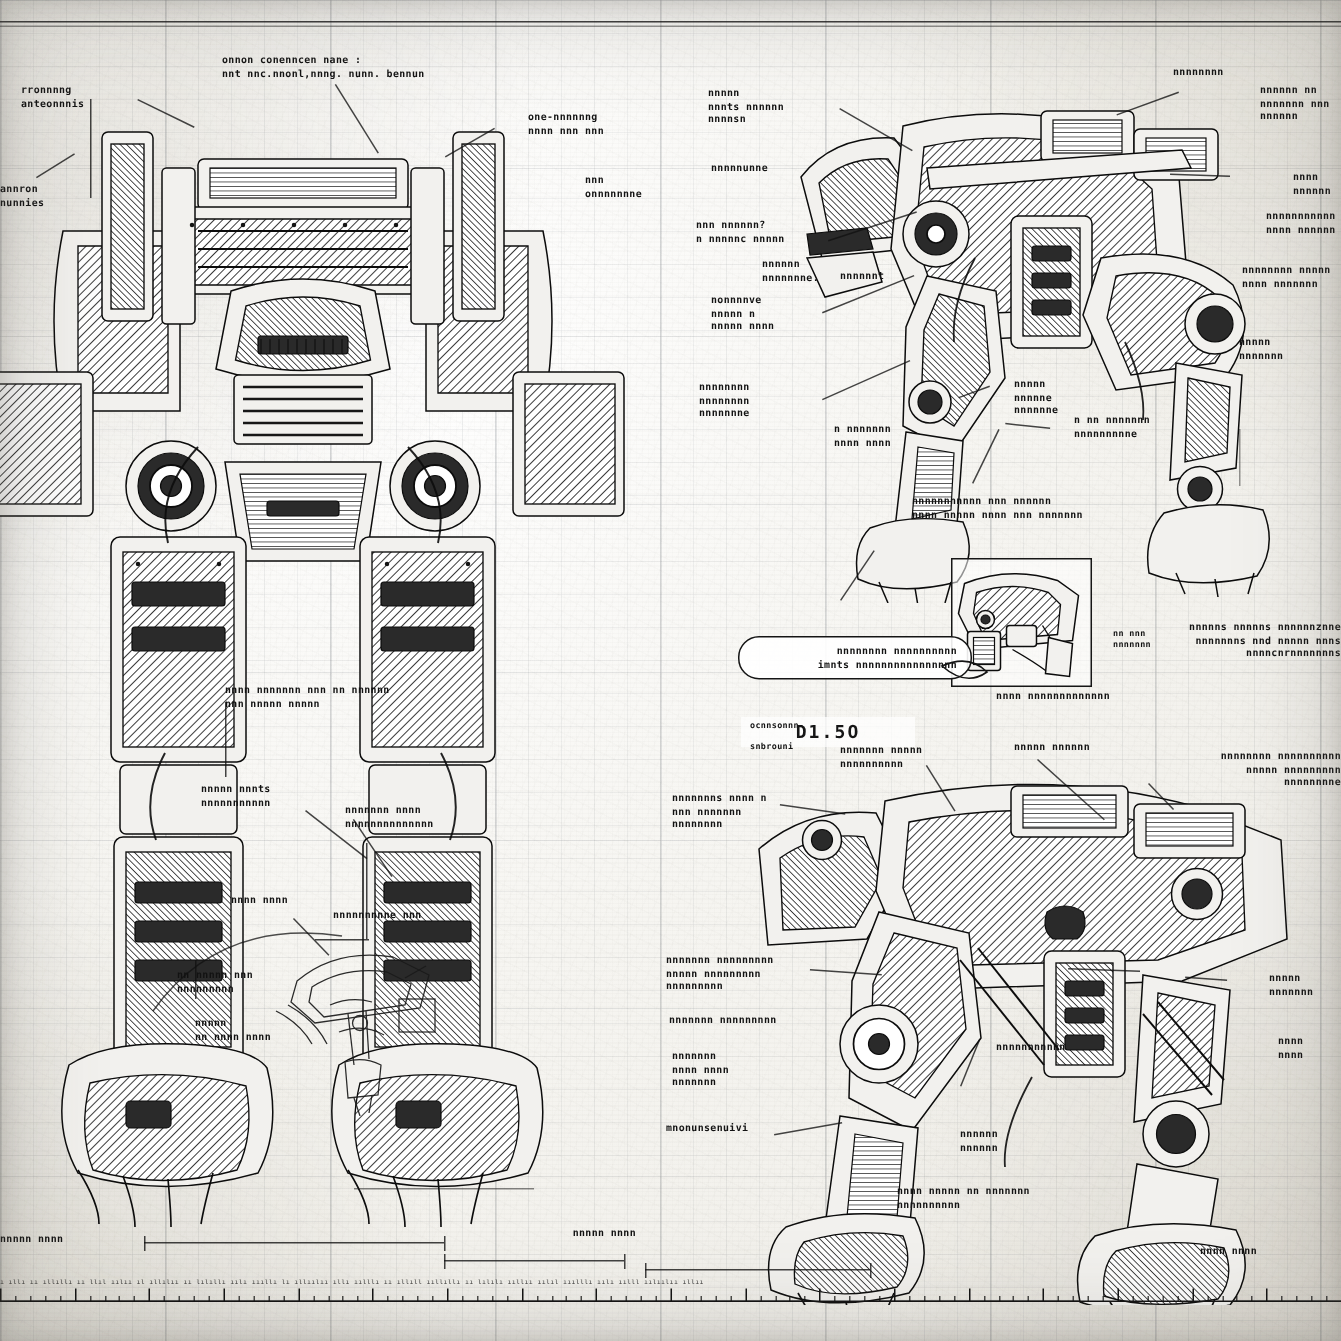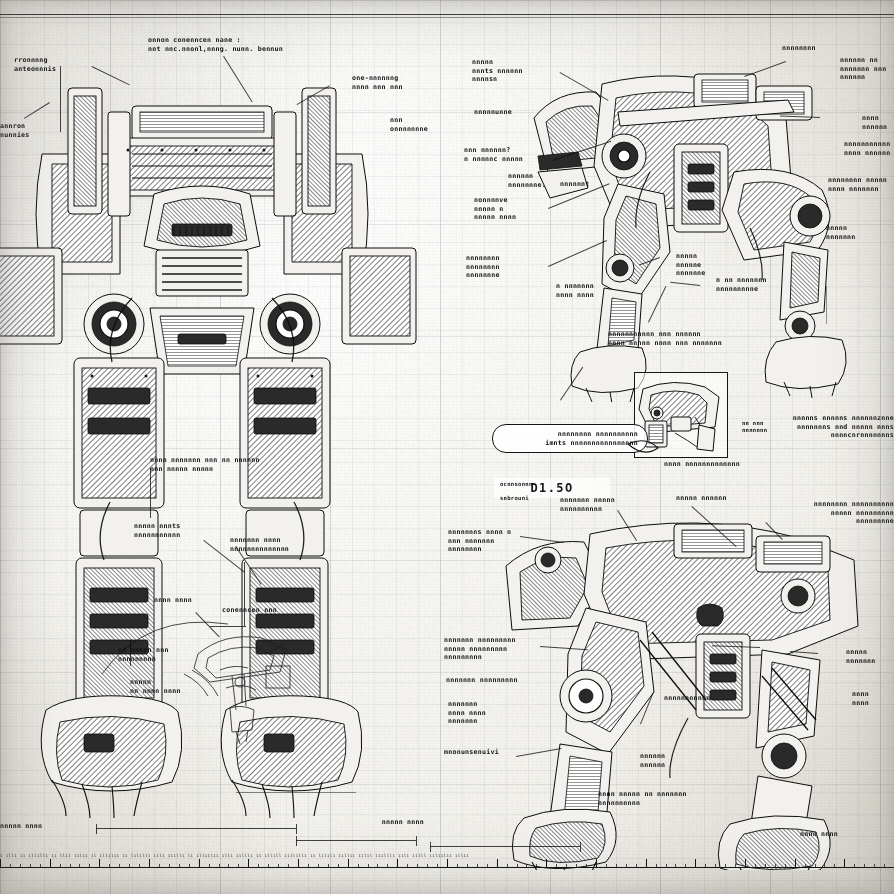--- a/index.html
+++ b/index.html
@@ -542,21 +542,21 @@
   <div class="leader" style="left:818px;top:654px;width:28px;transform:rotate(184deg);"></div>
   <div class="rule v thin" style="left:826px;top:286px;height:38px;"></div>
 
   <div class="anno l" style="left:150px;top:456px;width:150px;">nnnn nnnnnnn nnn nn nnnnnn
 nnn nnnnn nnnnn</div>
   <div class="anno l" style="left:134px;top:522px;width:100px;">nnnnn nnnts
 nnnnnnnnnnn</div>
   <div class="anno l" style="left:230px;top:524px;width:118px;margin-top:12px;">nnnnnnn nnnn
 nnnnnnnnnnnnnn</div>
   <div class="anno l" style="left:154px;top:596px;width:80px;">nnnn nnnn</div>
-  <div class="anno l" style="left:222px;top:606px;width:96px;">conenncen nnn</div>
+  <div class="anno l" style="left:222px;top:606px;width:96px;">nnnnnnnnne nnn</div>
   <div class="anno l" style="left:118px;top:646px;width:98px;">nn nnnnn nnn
 nnnnnnnnn</div>
   <div class="anno l" style="left:130px;top:678px;width:94px;">nnnnn
 nn nnnn nnnn</div>
 
   <div class="leader" style="left:204px;top:540px;width:52px;transform:rotate(38deg);"></div>
   <div class="leader" style="left:244px;top:562px;width:1px;height:64px;"></div>
   <div class="leader" style="left:210px;top:626px;width:36px;"></div>
   <div class="leader" style="left:236px;top:546px;width:46px;transform:rotate(56deg);"></div>
   <div class="leader" style="left:196px;top:612px;width:34px;transform:rotate(46deg);"></div>

